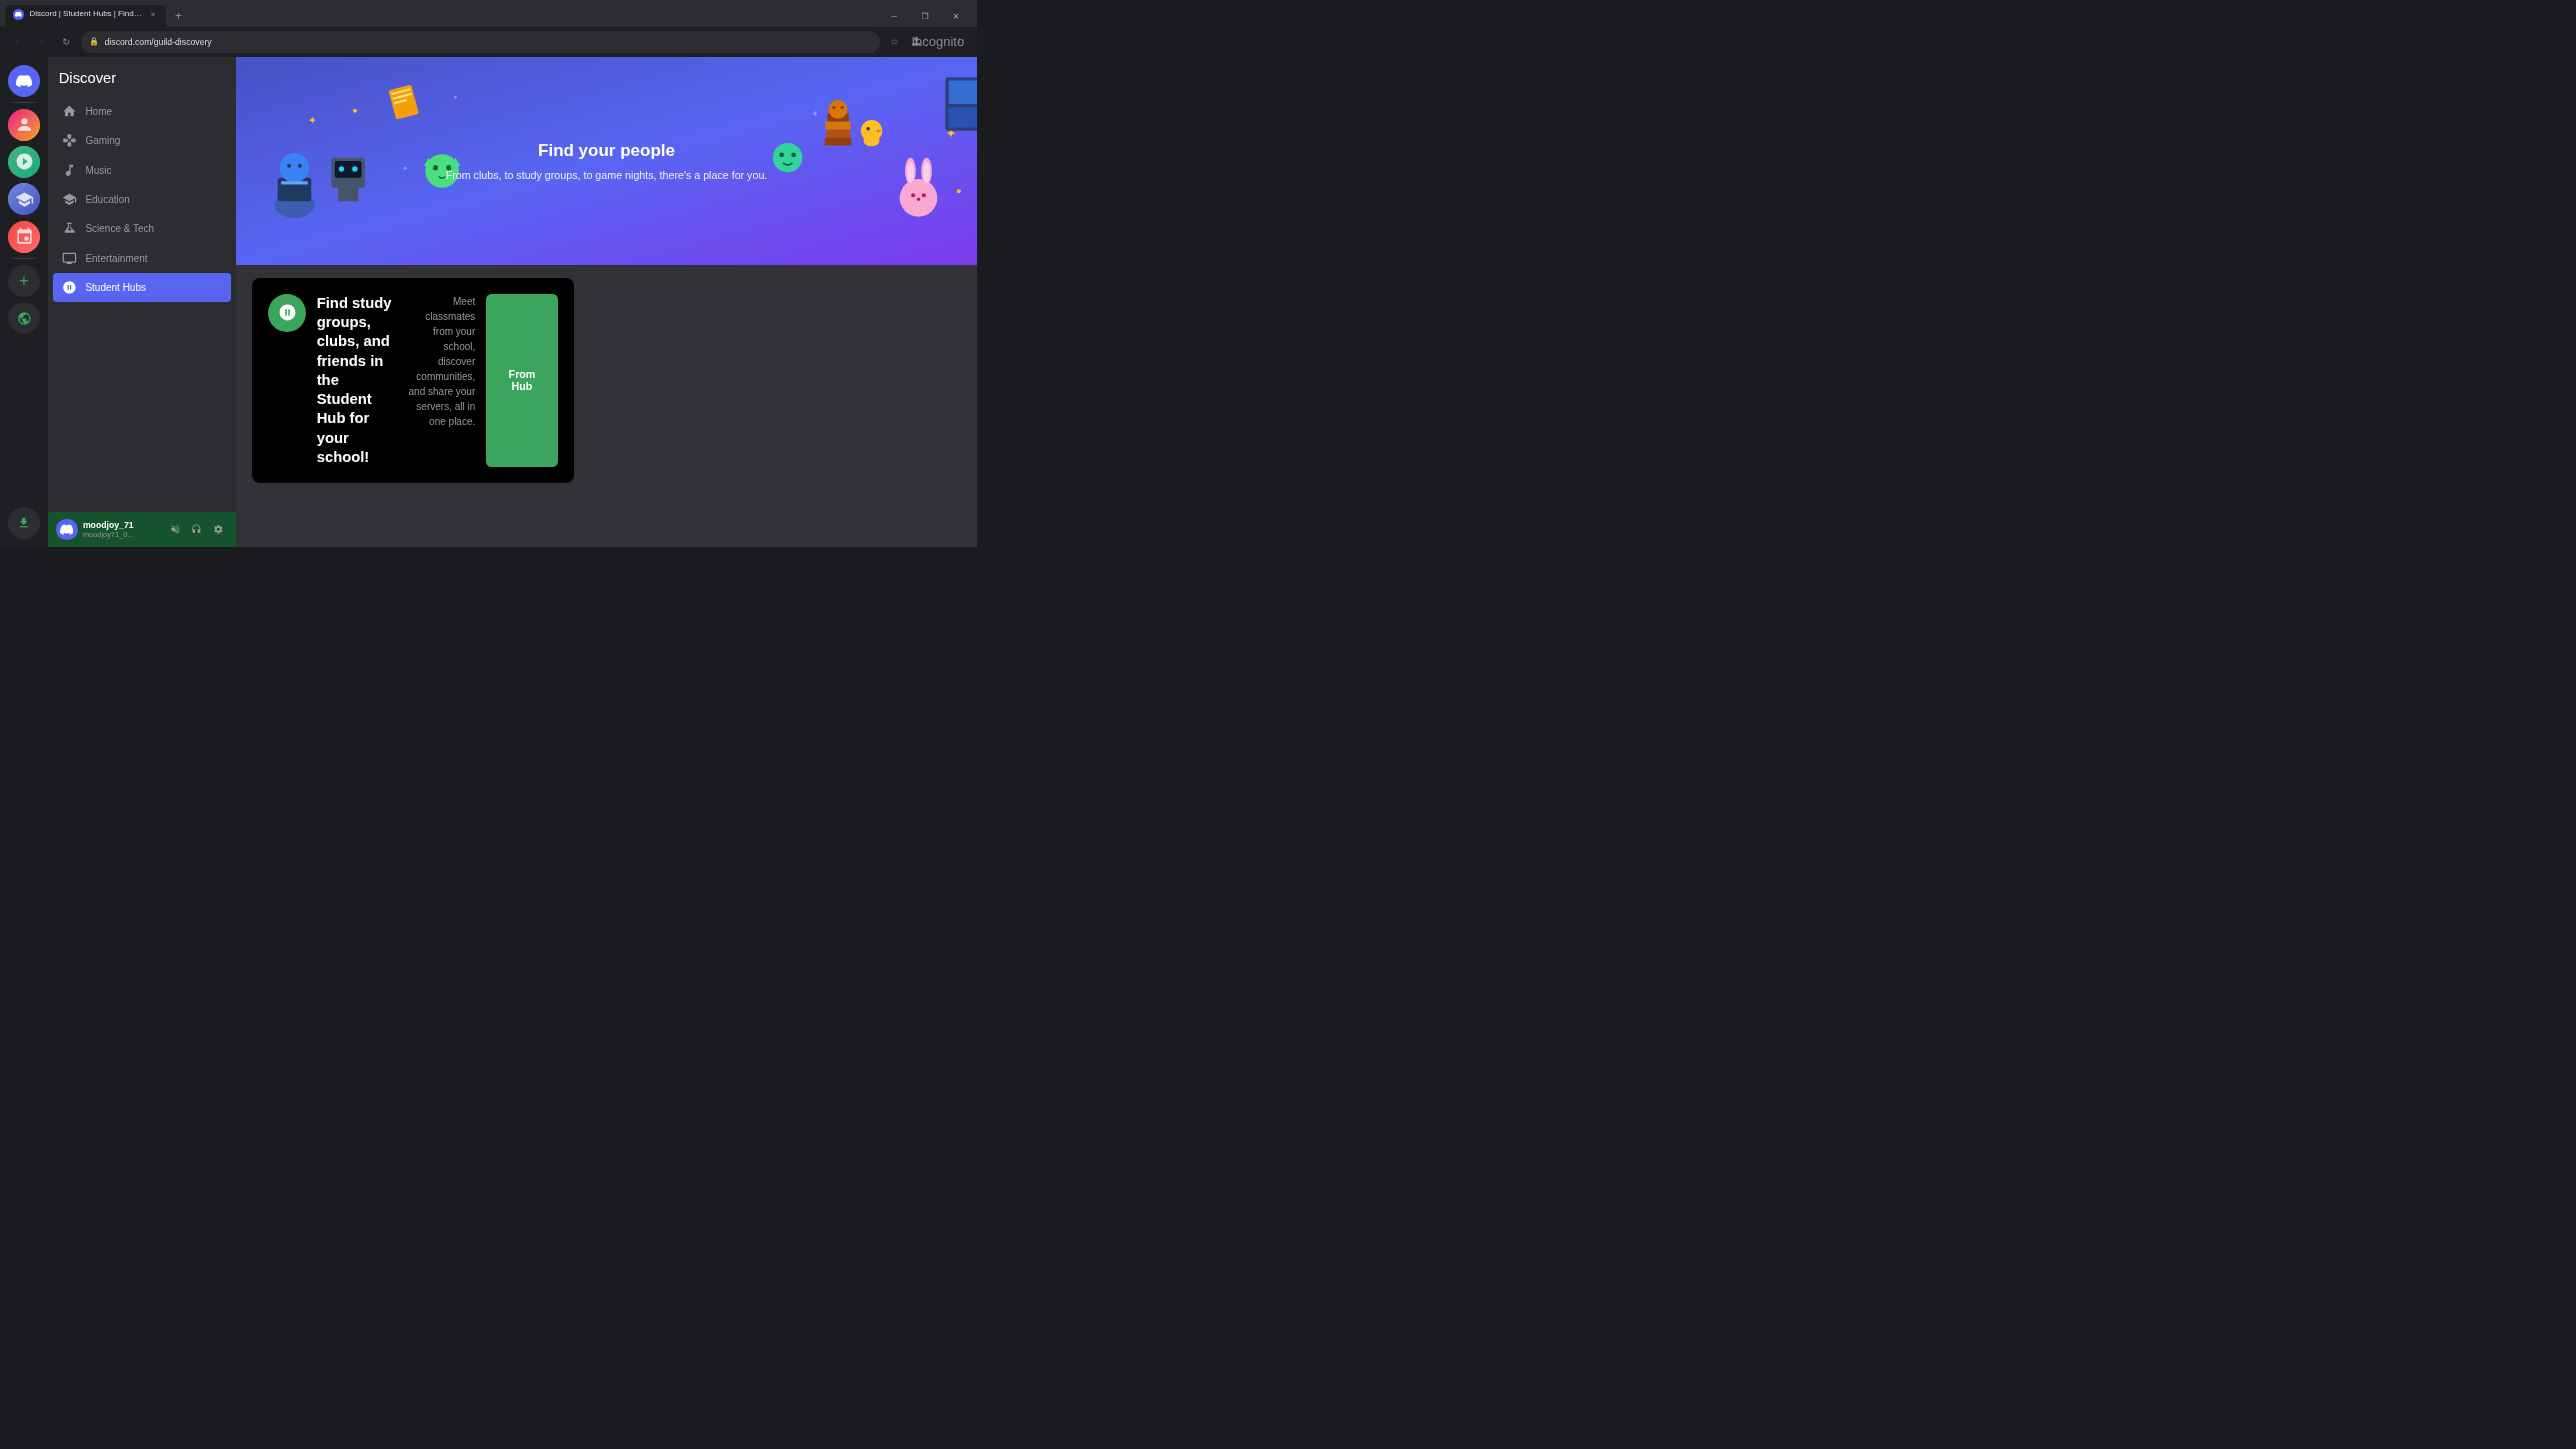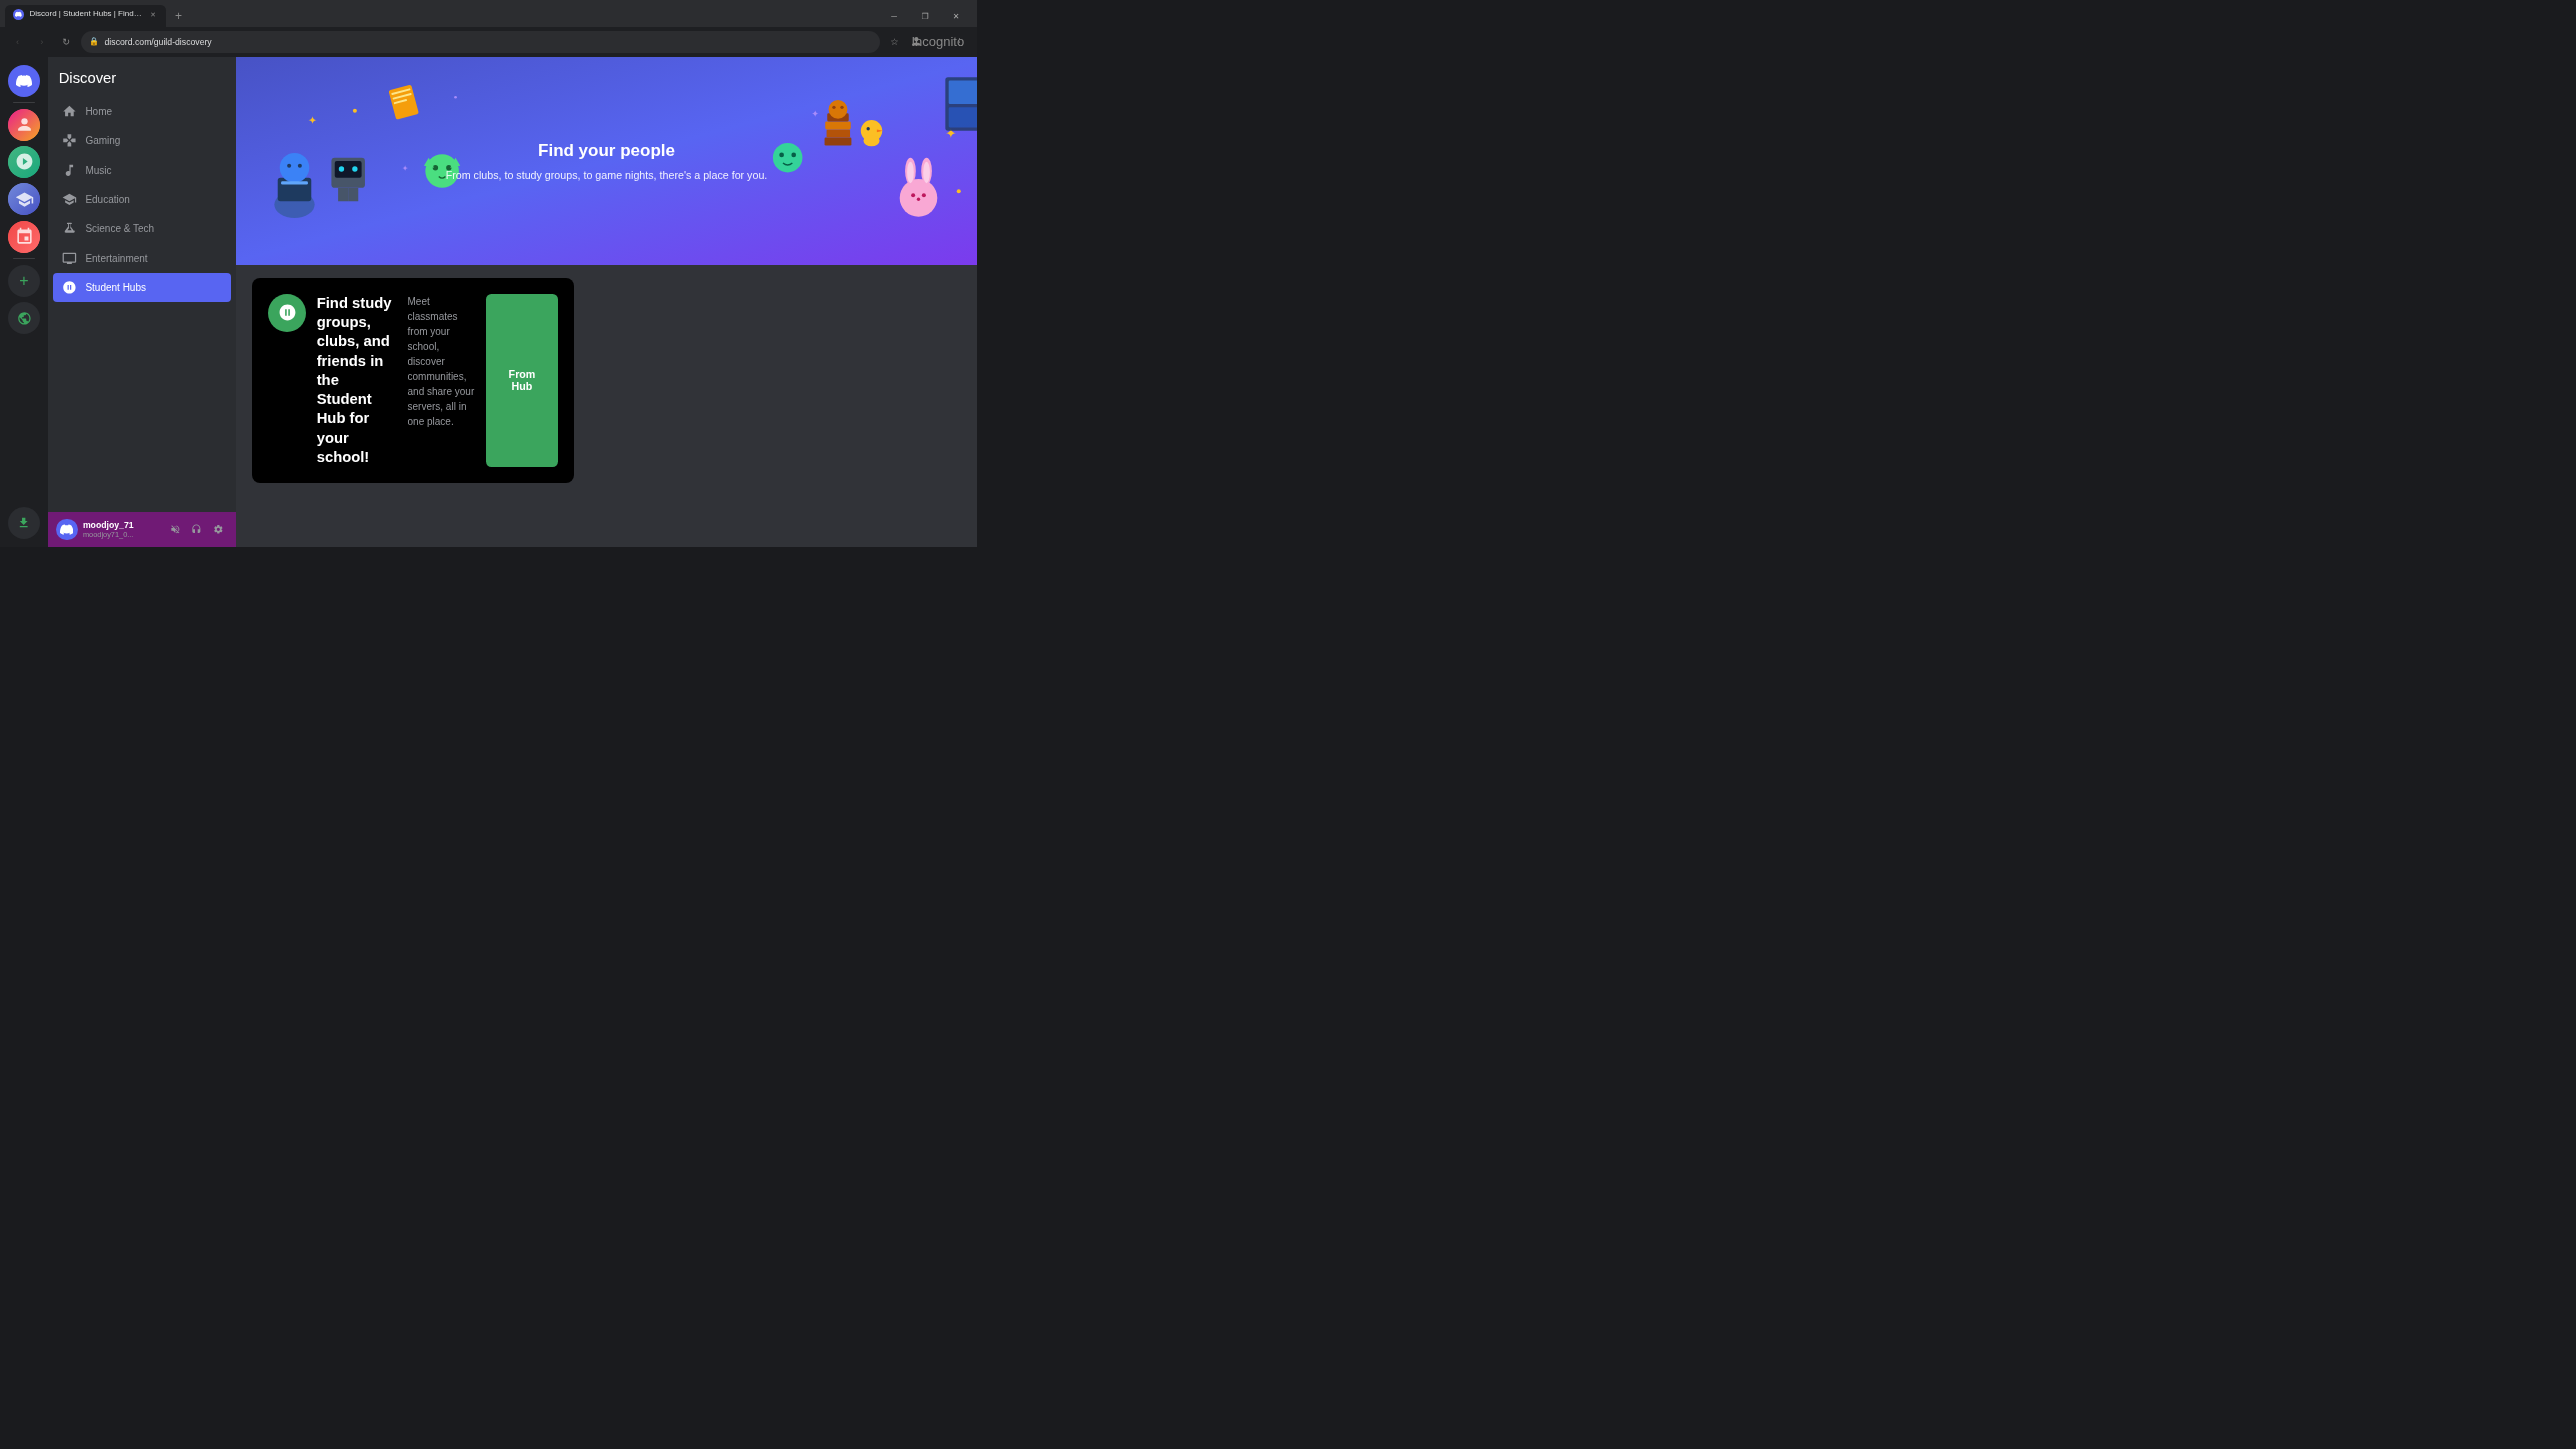--- a/index.html
+++ b/index.html
@@ -264,21 +264,21 @@
       align-items: center;
       justify-content: center;
       flex-shrink: 0;
     }
     .nav-icon svg { width: 14.8px; height: 14.8px; }
     .sidebar-user {
       display: flex;
       align-items: center;
       gap: 5.4px;
       padding: 6.7px 8px;
-      background: #701a75;
+      background: #14532d;
       flex-shrink: 0;
     }
     .user-avatar {
       width: 21.5px;
       height: 21.5px;
       border-radius: 50%;
       background: #5865f2;
       overflow: hidden;
       flex-shrink: 0;
     }
@@ -394,20 +394,21 @@
     .hub-card-title {
       font-size: 14.8px;
       font-weight: 700;
       color: #fff;
       line-height: 1.3;
     }
     .hub-card-desc {
       font-size: 10px;
       color: #96989d;
       line-height: 1.5;
+      text-align: right;
     }
     .join-hub-btn {
       background: #3ba55d;
       color: #fff;
       border: none;
       border-radius: 5.4px;
       padding: 9.4px 16px;
       font-size: 10.7px;
       font-weight: 600;
       cursor: pointer;

